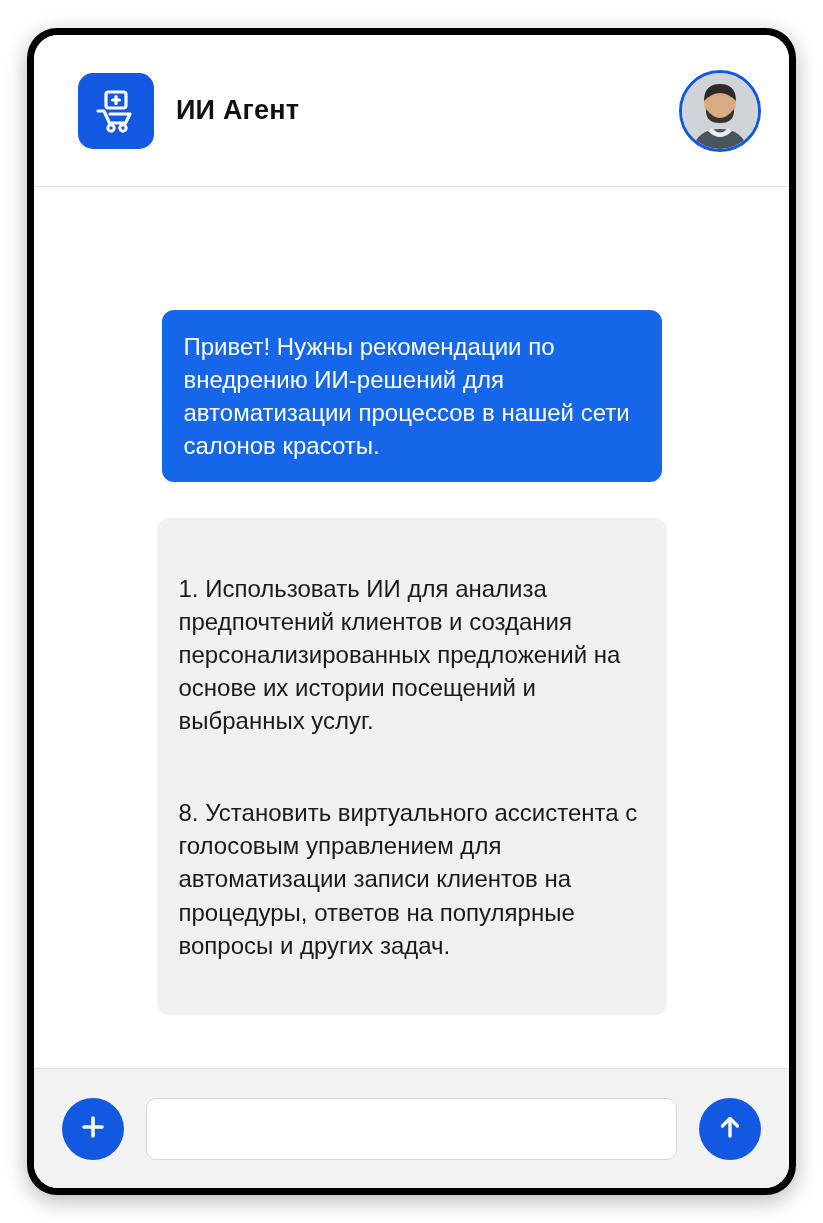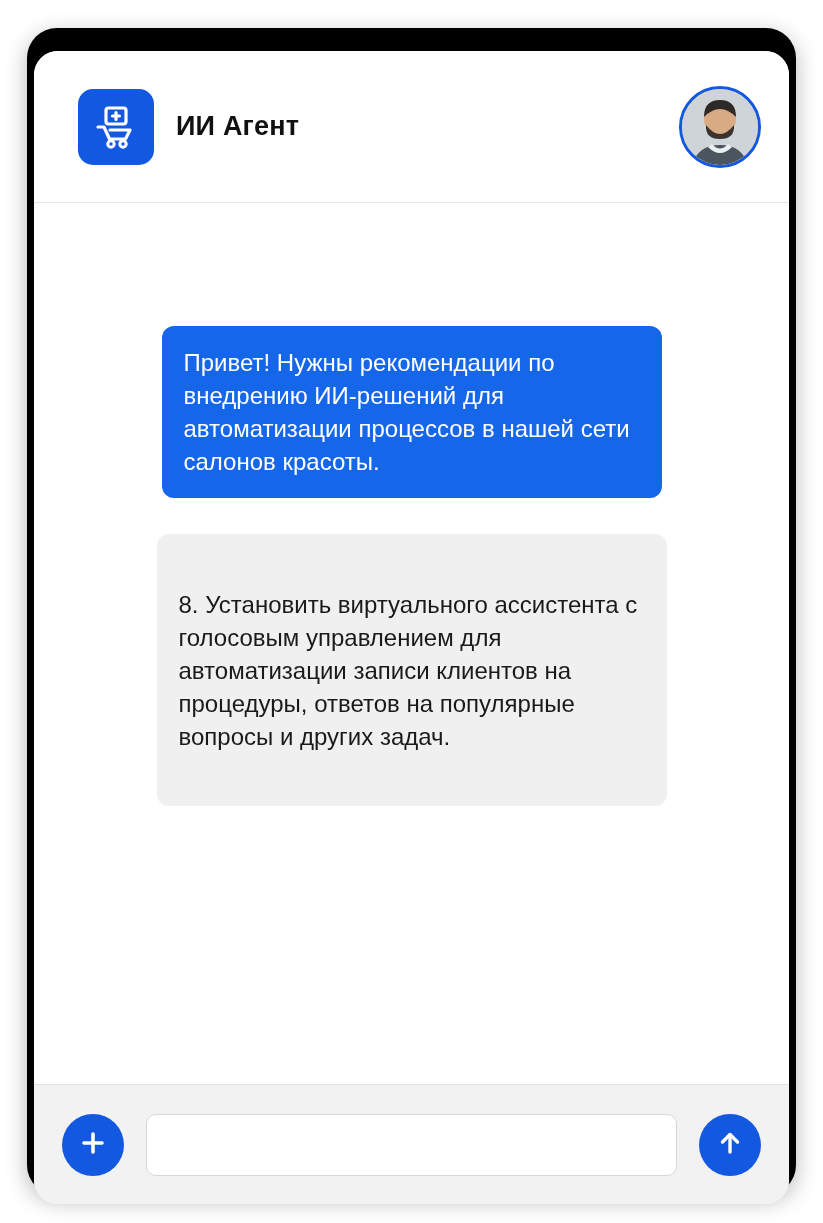--- a/index.html
+++ b/index.html
@@ -35,21 +35,20 @@
 
   .phone-screen {
     position: relative;
     width: 100%;
     height: 100%;
     background: #ffffff;
     border-radius: 24px;
     overflow: hidden;
     display: flex;
     flex-direction: column;
-    margin-top: 16px;
   }
 
   
   .app-header {
     flex: 0 0 auto;
     height: 152px;
     background: #ffffff;
     border-bottom: 1px solid #e6e6e6;
     display: flex;
     align-items: center;
@@ -207,20 +206,21 @@
       </div>
 
       <div class="chat-area">
 
         <div class="msg-row user">
           <div class="bubble user">Привет! Нужны рекомендации по внедрению ИИ-решений для автоматизации процессов в нашей сети салонов красоты.</div>
         </div>
 
         <div class="msg-row agent">
           <div class="bubble agent">
+            <p>1. Использовать ИИ для анализа предпочтений клиентов и создания персонализированных предложений на основе их истории посещений и выбранных услуг.</p>
             <p>8. Установить виртуального ассистента с голосовым управлением для автоматизации записи клиентов на процедуры, ответов на популярные вопросы и других задач.</p>
           </div>
         </div>
 
       </div>
 
       <div class="composer">
         <button class="round-btn">
           <span>
             <svg width="30" height="30" viewBox="0 0 30 30" aria-hidden="true">

